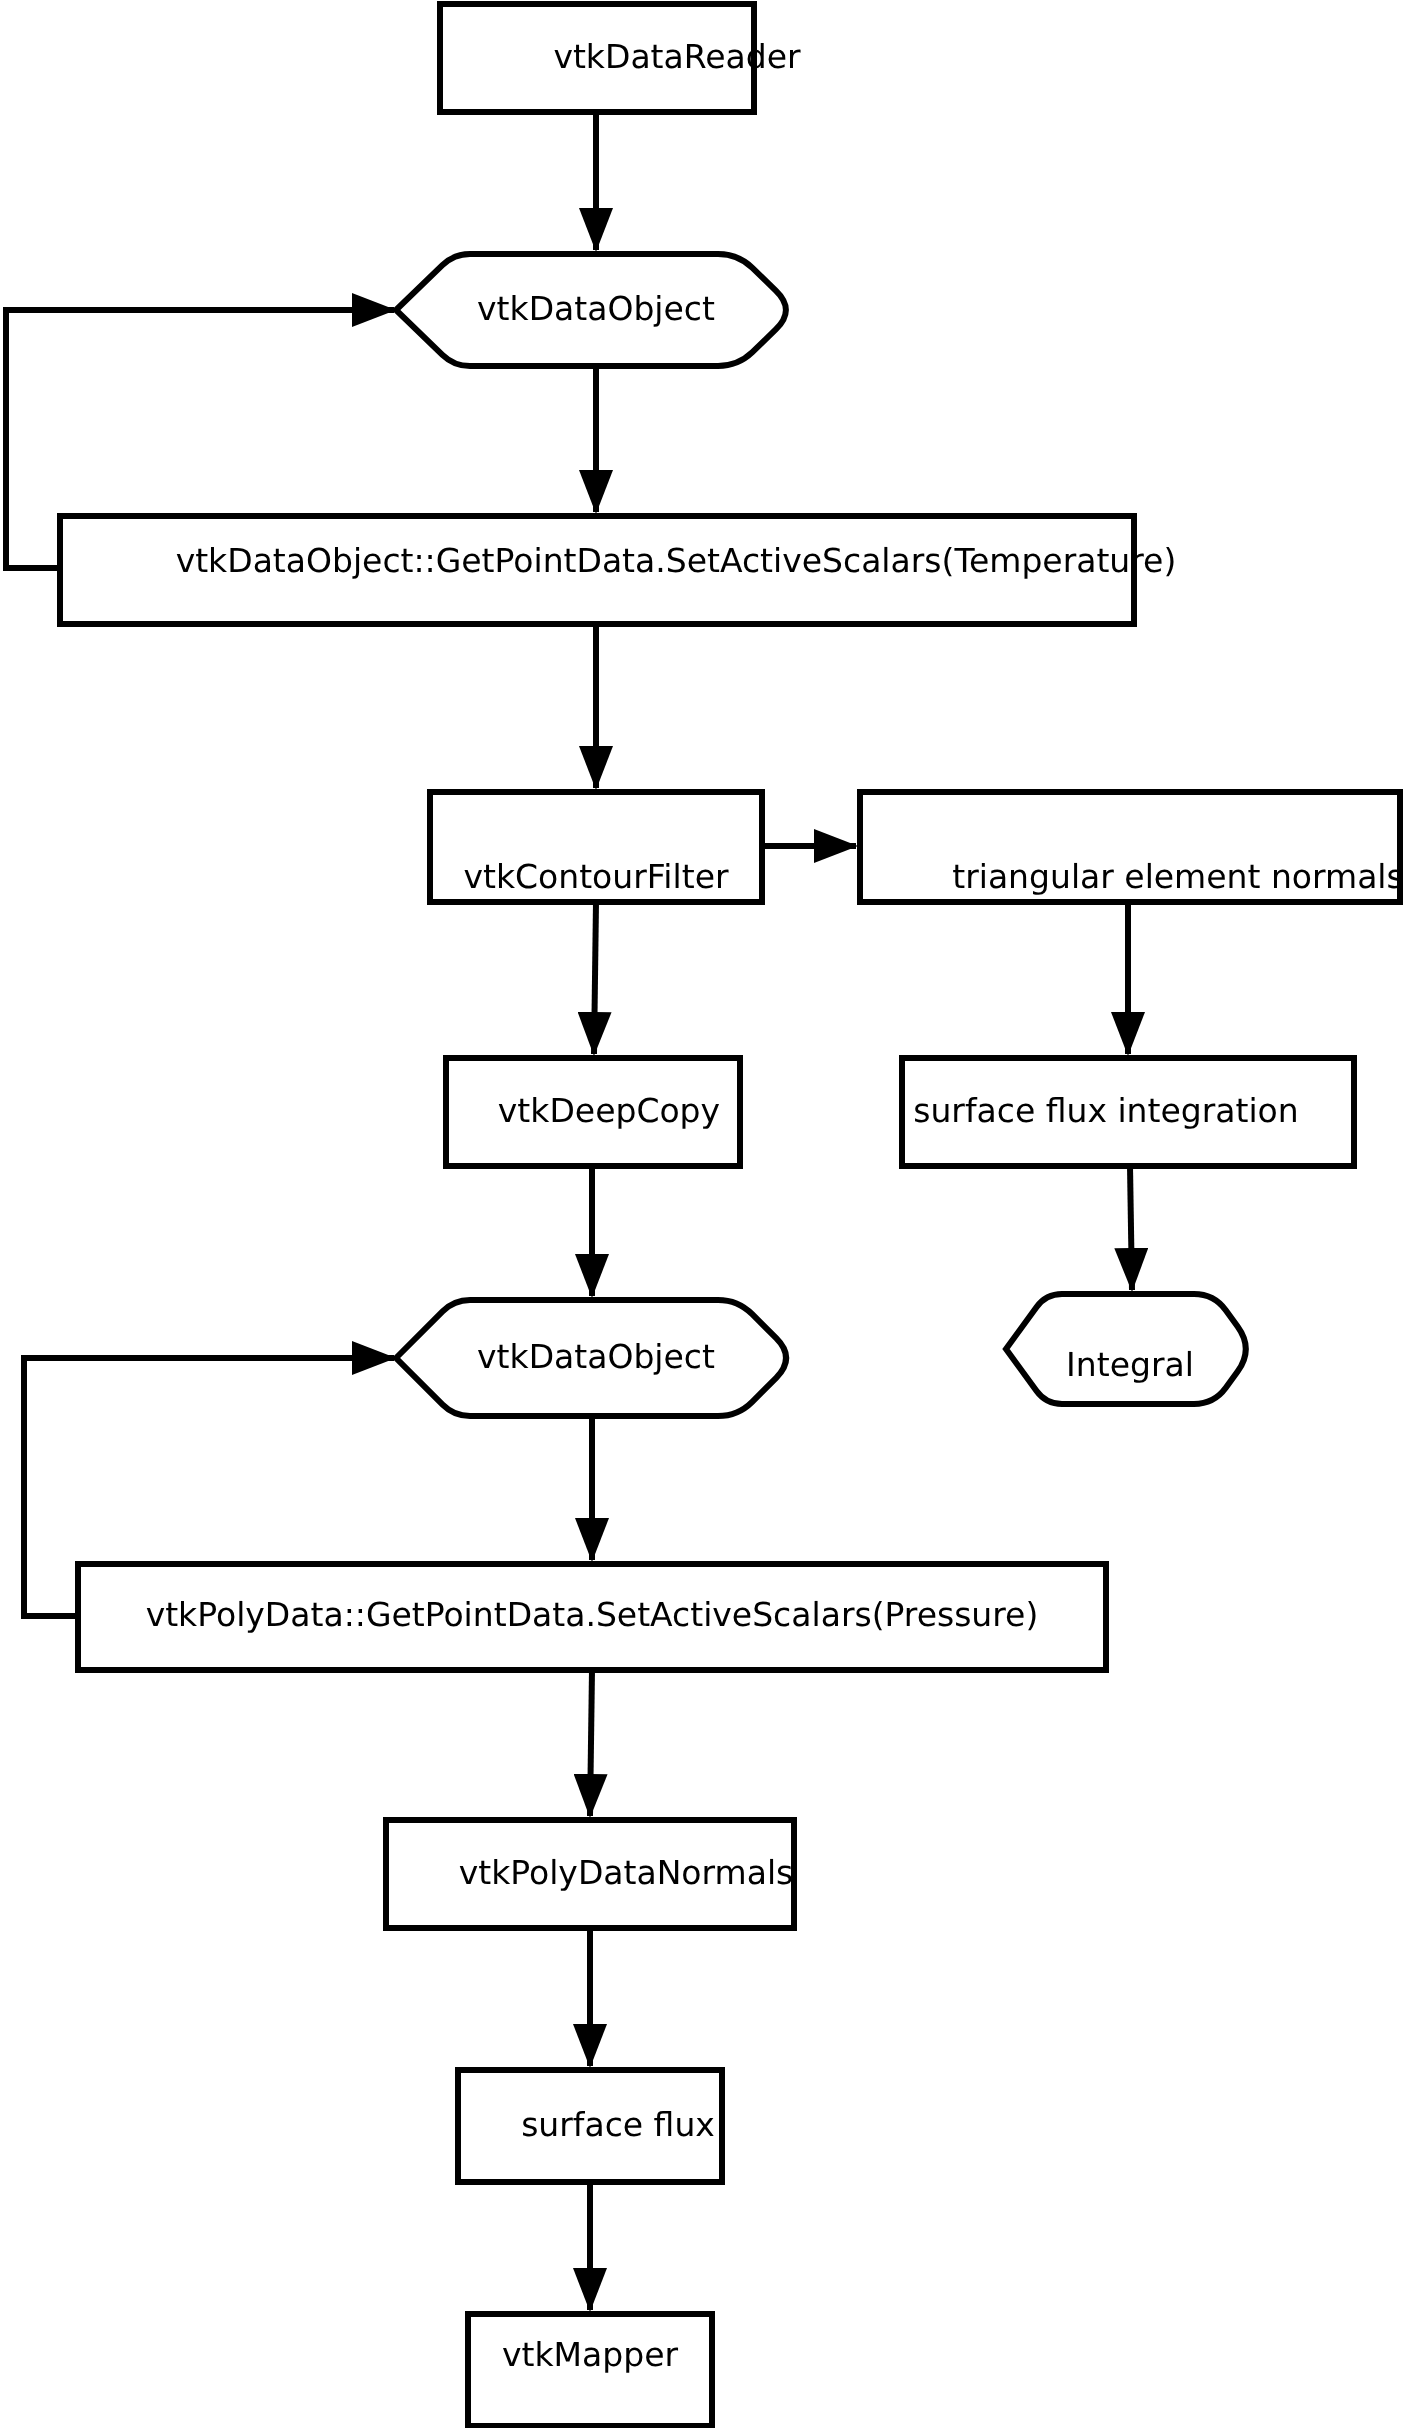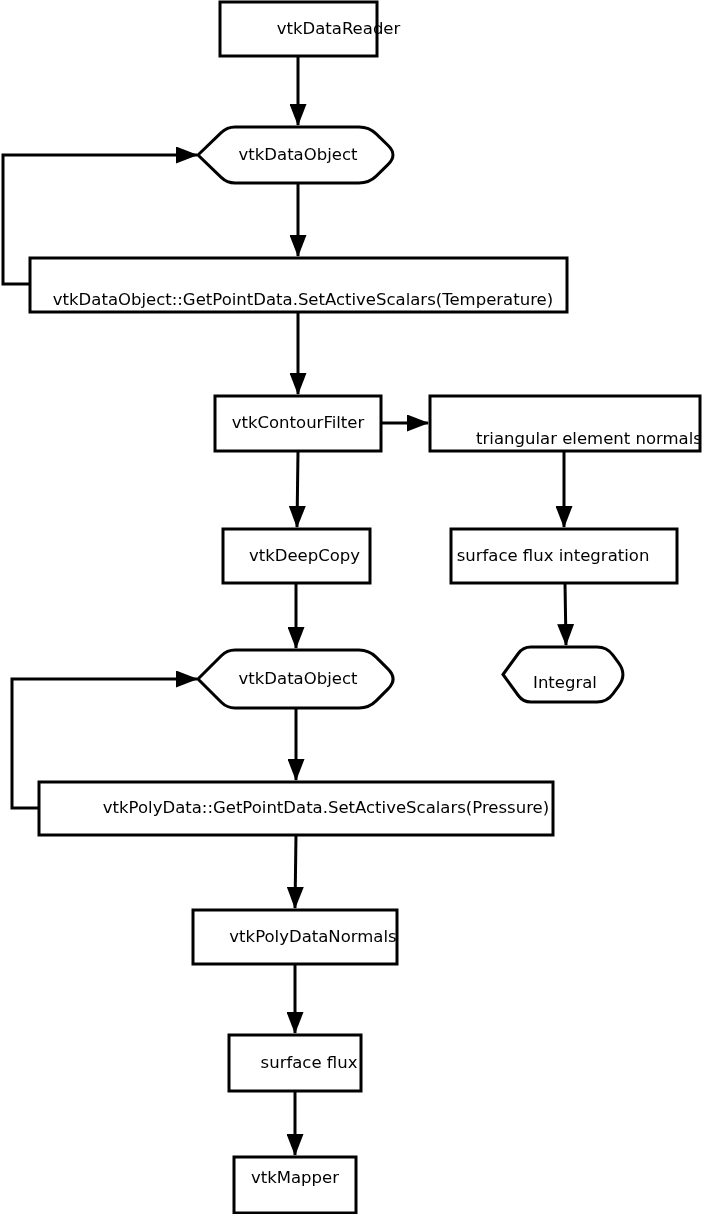--- a/index.html
+++ b/index.html
@@ -70,25 +70,25 @@
         <path d="M 198 679 L 221.3 655.7 Q 227 650 235.0 650.0 L 359.0 650.0 Q 369 650 376.1 657.1 L 388.1 669.1 Q 398 679 388.1 688.9 L 376.1 700.9 Q 369 708 359.0 708.0 L 235.0 708.0 Q 227 708 221.3 702.3 Z" fill="#ffffff" stroke="#000000" stroke-width="3"></path>
         <rect x="39" y="782" width="514" height="53" fill="#ffffff" stroke="#000000" stroke-width="3"></rect>
         <rect x="193" y="910" width="204" height="54" fill="#ffffff" stroke="#000000" stroke-width="3"></rect>
         <rect x="229" y="1035" width="132" height="56" fill="#ffffff" stroke="#000000" stroke-width="3"></rect>
         <rect x="234" y="1157" width="122" height="56" fill="#ffffff" stroke="#000000" stroke-width="3"></rect>
       </g>
   </svg>
   <div id="label-layer">
       <div class="node-label" style="left: 220px; top: 2px; width: 157px; height: 54px; margin-left: 40px;">vtkDataReader</div>
       <div class="node-label" style="left: 198px; top: 127px; width: 200px; height: 56px;">vtkDataObject</div>
-      <div class="node-label" style="left: 30px; top: 273px; width: 546px; height: 54px;">vtkDataObject::GetPointData.SetActiveScalars(Temperature)</div>
-      <div class="node-label" style="left: 215px; top: 396px; width: 166px; height: 55px; text-align: right;">vtkContourFilter</div>
+      <div class="node-label" style="left: 30px; top: 254px; width: 546px; height: 54px; padding-left: 35px;">vtkDataObject::GetPointData.SetActiveScalars(Temperature)</div>
+      <div class="node-label" style="left: 215px; top: 412px; width: 166px; height: 55px; text-align: right;">vtkContourFilter</div>
       <div class="node-label" style="left: 430px; top: 412px; width: 318px; height: 55px;">triangular element normals</div>
       <div class="node-label" style="left: 223px; top: 529px; width: 163px; height: 54px;">vtkDeepCopy</div>
       <div class="node-label" style="left: 451px; top: 529px; width: 204px; height: 54px;">surface flux integration</div>
       <div class="node-label" style="left: 503px; top: 647px; width: 124px; height: 72px;">Integral</div>
       <div class="node-label" style="left: 198px; top: 650px; width: 200px; height: 58px;">vtkDataObject</div>
-      <div class="node-label" style="left: 39px; top: 782px; width: 514px; height: 53px; padding-left: 30px;">vtkPolyData::GetPointData.SetActiveScalars(Pressure)</div>
+      <div class="node-label" style="left: 39px; top: 782px; width: 514px; height: 53px;">vtkPolyData::GetPointData.SetActiveScalars(Pressure)</div>
       <div class="node-label" style="left: 193px; top: 910px; width: 240px; height: 54px;">vtkPolyDataNormals</div>
       <div class="node-label" style="left: 229px; top: 1035px; width: 132px; height: 56px; margin-left: 14px;">surface flux</div>
       <div class="node-label" style="left: 234px; top: 1157px; width: 122px; height: 42px;">vtkMapper</div>
     </div>
 </div>
 
 </body></html>

